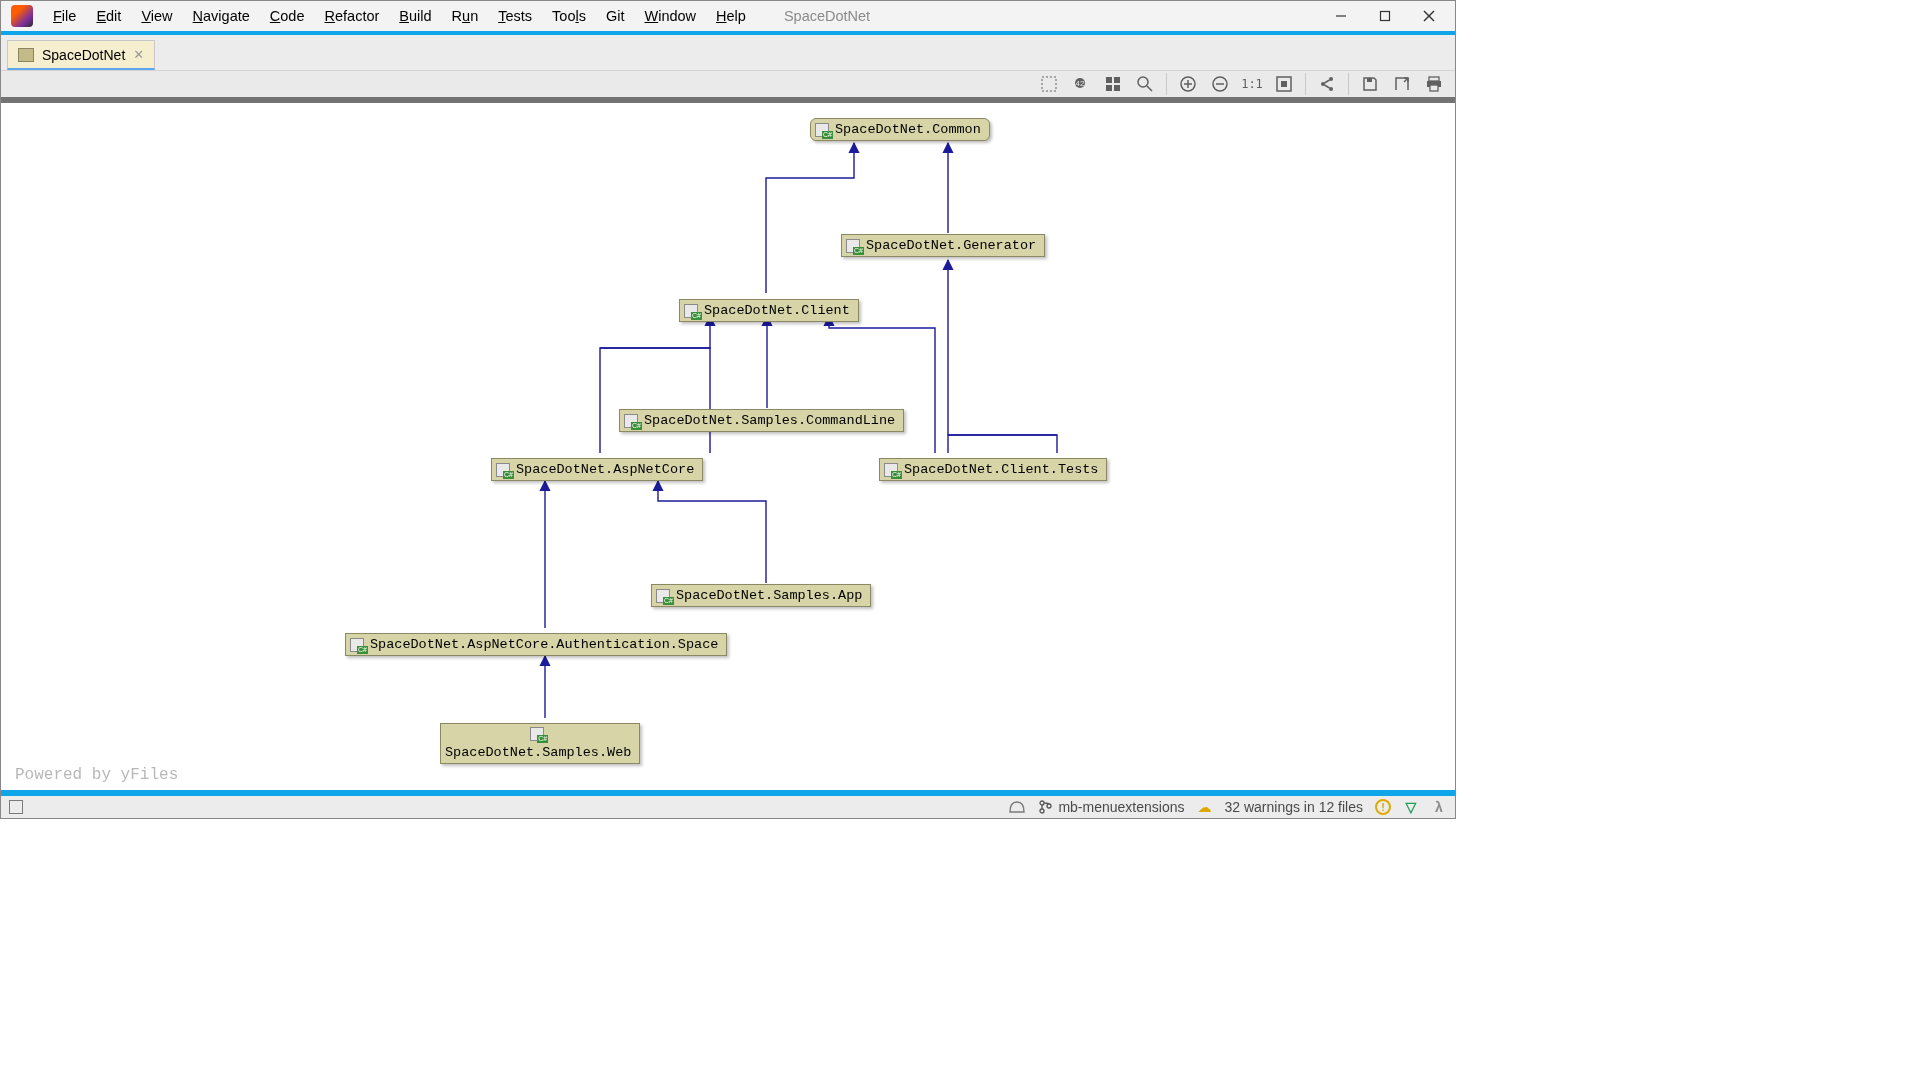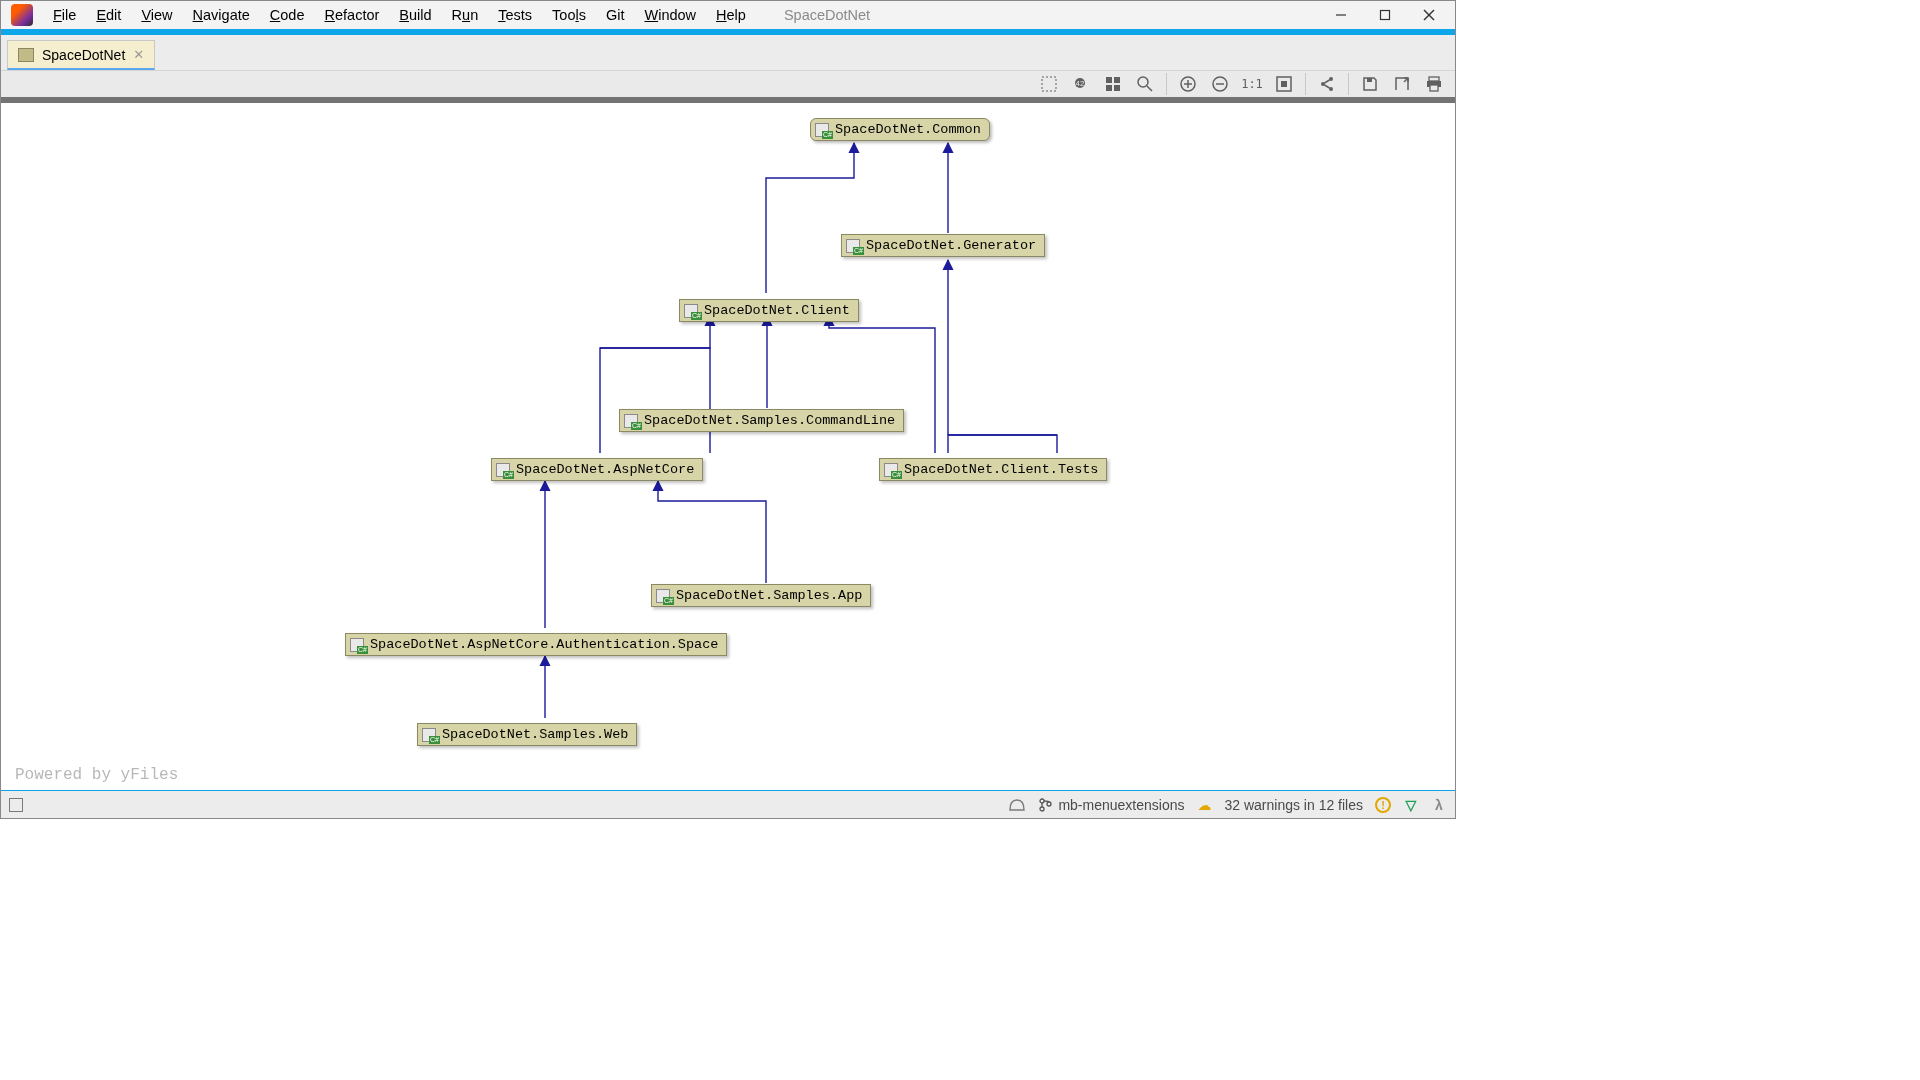--- a/index.html
+++ b/index.html
@@ -14,21 +14,21 @@
     border: 1px solid #888;
     overflow: hidden;
     position: relative;
   }
 
   .menubar {
     display: flex;
     align-items: center;
     height: 34px;
     background: #f3f3f3;
-    border-bottom: 6px solid #0ea5e9;
+    border-bottom: 4px solid #0ea5e9;
     padding: 0 4px;
   }
   .menubar .app-icon {
     width: 22px;
     height: 22px;
     margin: 0 10px 0 6px;
     background: linear-gradient(135deg, #ff5c00 0%, #ff5c00 30%, #7c2e9e 70%, #2b2b2b 100%);
     border-radius: 4px;
   }
   .menubar .menu-item {
@@ -151,21 +151,21 @@
     color: #b8b8b8;
     font-size: 16px;
     font-family: Liberation Mono, monospace;
   }
 
   .statusbar {
     position: absolute;
     left: 0; right: 0; bottom: 0;
     height: 28px;
     background: #ececec;
-    border-top: 1px solid #0ea5e9;
+    border-top: 6px solid #0ea5e9;
     display: flex;
     align-items: center;
     padding: 0 8px;
     gap: 12px;
     font-size: 14px;
     color: #4a4a4a;
   }
   .statusbar .left-icon {
     width: 14px; height: 14px;
     border: 1px solid #7a7a7a;
@@ -370,21 +370,21 @@
   <div class="node" style="left:650px; top:481px;">
     <span class="nicon"></span>
     <span>SpaceDotNet.Samples.App</span>
   </div>
 
   <div class="node" style="left:344px; top:530px;">
     <span class="nicon"></span>
     <span>SpaceDotNet.AspNetCore.Authentication.Space</span>
   </div>
 
-  <div class="node" style="left:416px; top:620px;">
+  <div class="node" style="left:439px; top:620px;flex-direction:column;">
     <span class="nicon"></span>
     <span>SpaceDotNet.Samples.Web</span>
   </div>
 
   <div class="watermark">Powered by yFiles</div>
 </div>
 
 <div class="statusbar">
   <div class="left-icon"></div>
   <div class="spacer"></div>

